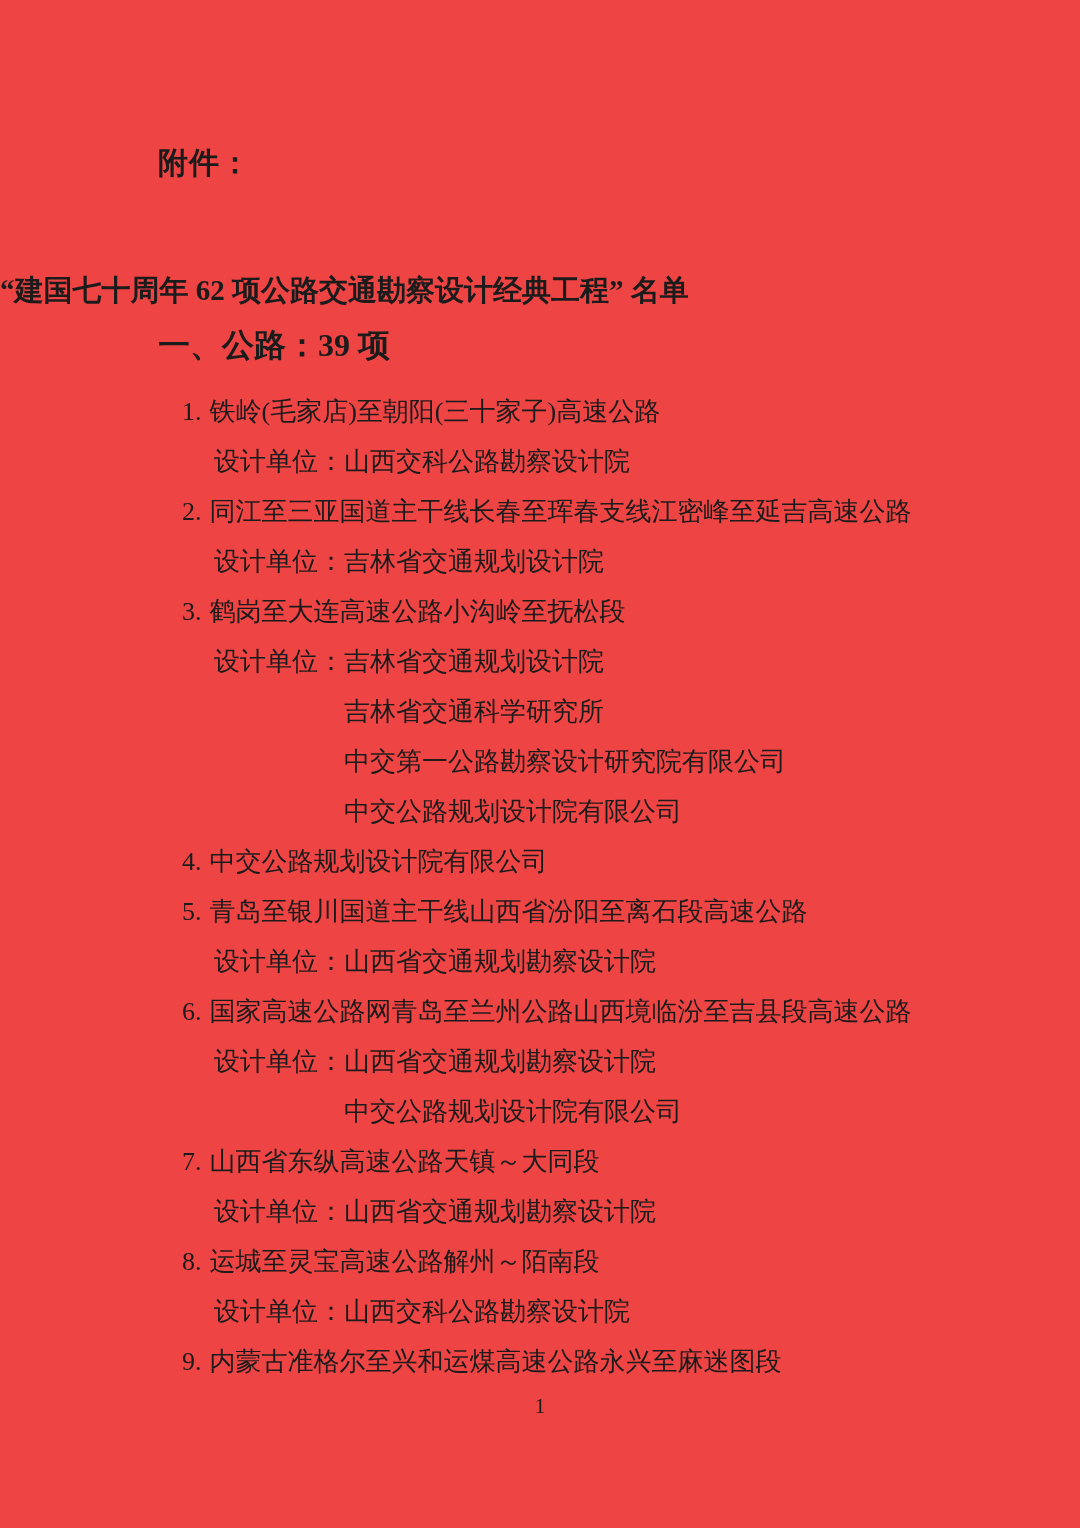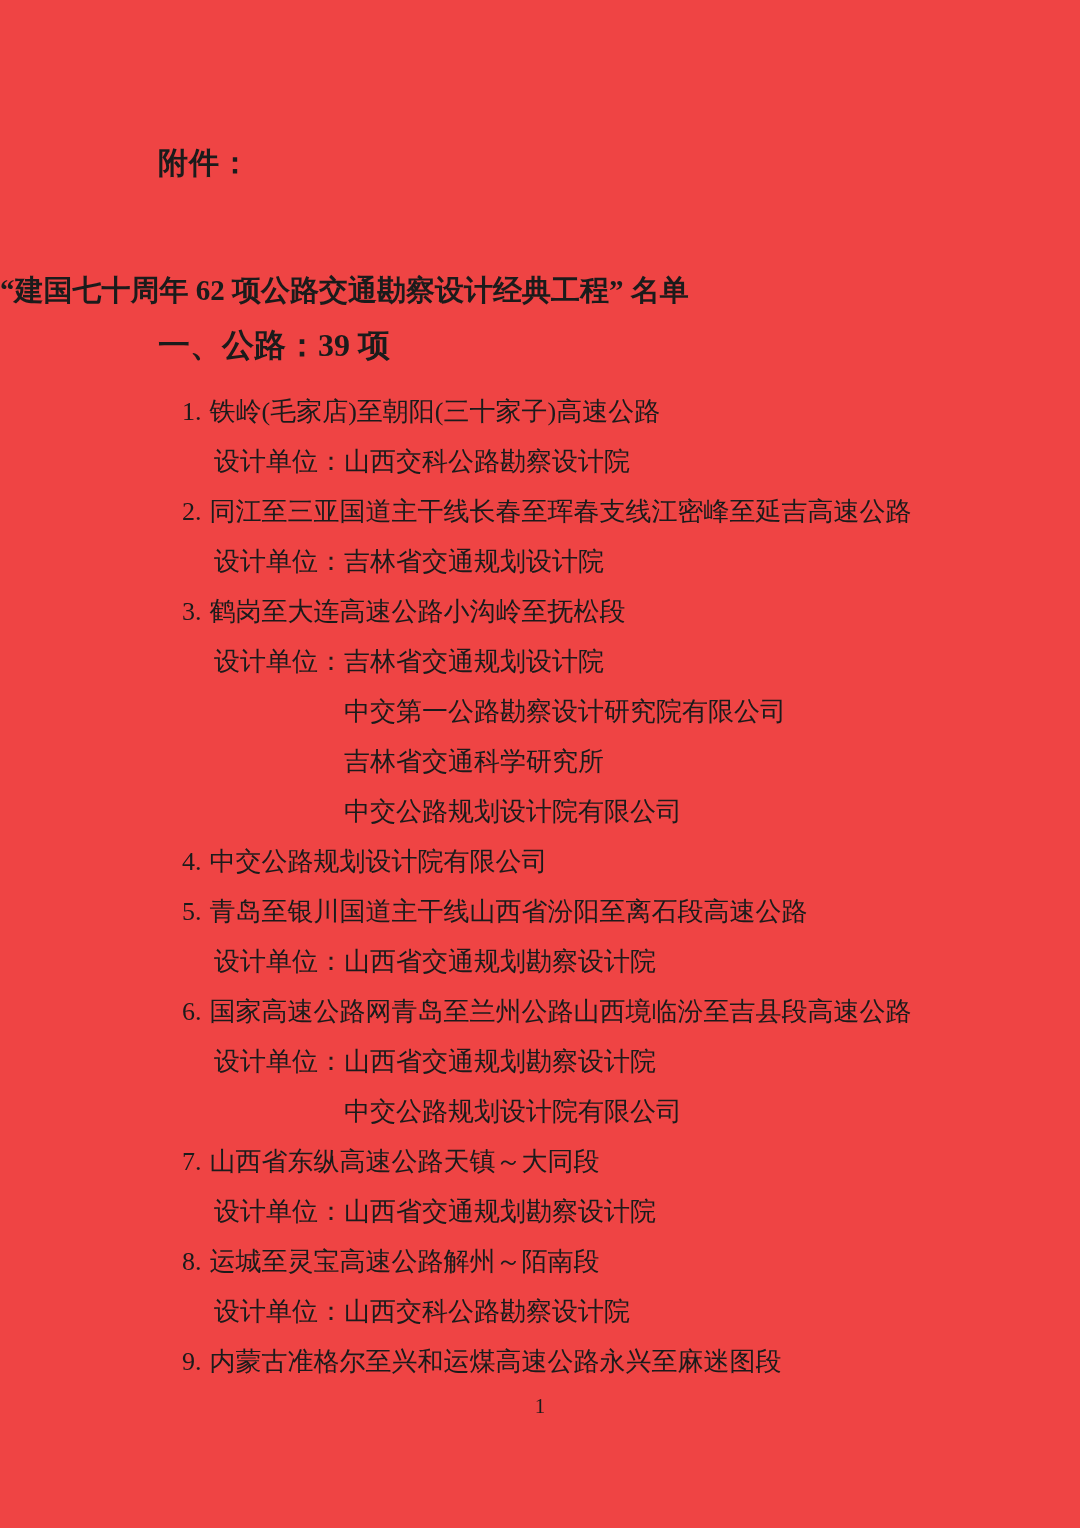--- a/index.html
+++ b/index.html
@@ -90,22 +90,22 @@
     </div>
 
     <div class="item">
       <div class="line item-title-line"><span class="item-number">2.</span><span>同江至三亚国道主干线长春至珲春支线江密峰至延吉高速公路</span></div>
       <div class="line designer-row"><span>设计单位：</span><span>吉林省交通规划设计院</span></div>
     </div>
 
     <div class="item">
       <div class="line item-title-line"><span class="item-number">3.</span><span>鹤岗至大连高速公路小沟岭至抚松段</span></div>
       <div class="line designer-row"><span>设计单位：</span><span>吉林省交通规划设计院</span></div>
+      <div class="line cont-row"><span>吉林省交通科学研究所</span></div>
       <div class="line cont-row"><span>中交第一公路勘察设计研究院有限公司</span></div>
-      <div class="line cont-row"><span>吉林省交通科学研究所</span></div>
       <div class="line cont-row"><span>中交公路规划设计院有限公司</span></div>
     </div>
 
     <div class="item">
       <div class="line item-title-line"><span class="item-number">4.</span><span>中交公路规划设计院有限公司</span></div>
     </div>
 
     <div class="item">
       <div class="line item-title-line"><span class="item-number">5.</span><span>青岛至银川国道主干线山西省汾阳至离石段高速公路</span></div>
       <div class="line designer-row"><span>设计单位：</span><span>山西省交通规划勘察设计院</span></div>

